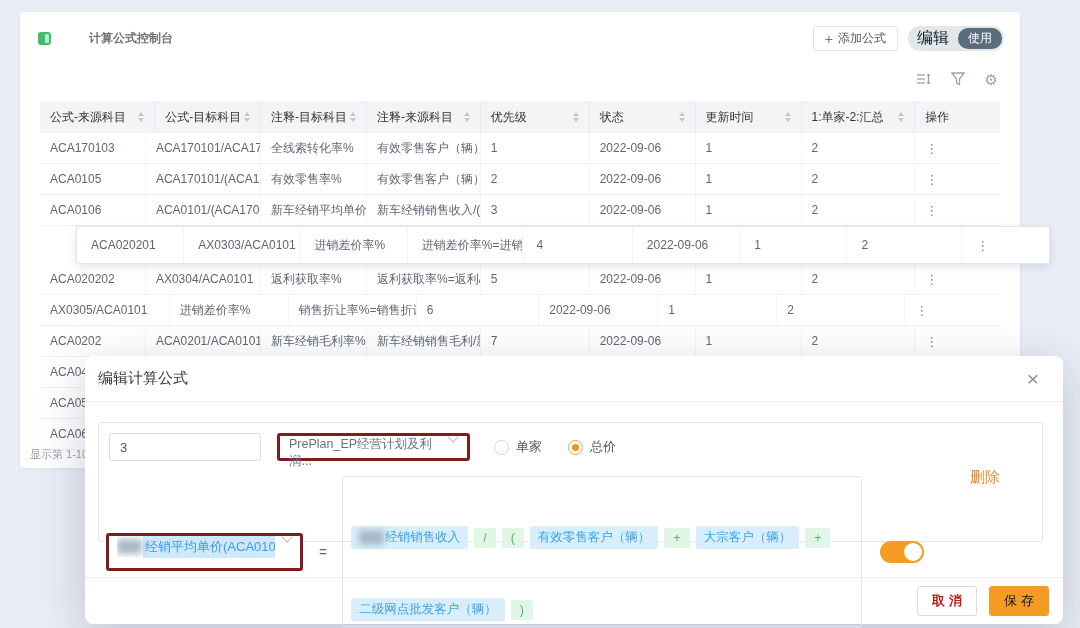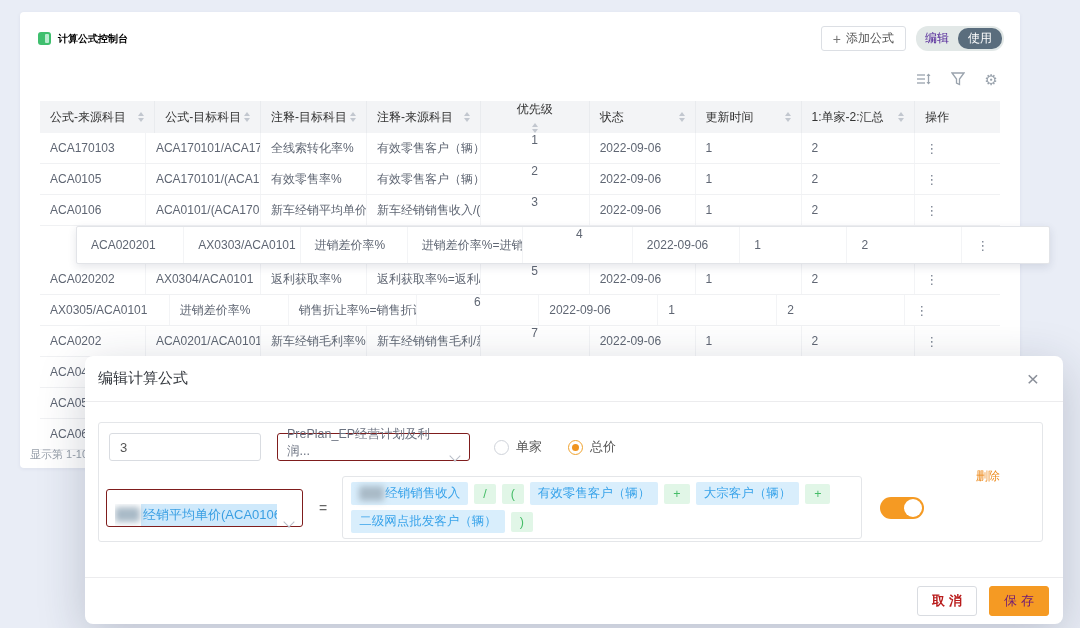--- a/index.html
+++ b/index.html
@@ -6,27 +6,27 @@
   body{font-family:"Liberation Sans","DejaVu Sans",sans-serif;background:#e9edf6;}
   .stage{position:relative;width:1080px;height:628px;background:#e9edf6;overflow:hidden;}
 
   
   .card{position:absolute;left:20px;top:12px;width:1000px;height:456px;background:#fff;
         border-radius:4px;box-shadow:0 1px 4px rgba(30,40,80,.06);}
   .card-header{display:flex;justify-content:space-between;align-items:center;padding:14px 16px 0 18px;}
   .title-wrap{display:flex;align-items:center;gap:7px;}
   .title-icon{width:13px;height:13px;border-radius:3px;background:#3fbf6e;position:relative;display:inline-block;}
   .title-icon::after{content:"";position:absolute;right:2px;top:2px;width:4px;height:9px;background:#b9ecd0;border-radius:1px;}
-  .page-title{font-size:10px;font-weight:bold;color:#000000;}
+  .page-title{font-size:12px;font-weight:bold;color:#737373;margin-left:31px;}
   .header-actions{display:flex;align-items:center;gap:10px;}
   .add-btn{display:flex;align-items:center;gap:5px;height:25px;padding:0 11px;background:#fff;
            border:1px solid #dcdfe4;border-radius:3px;font-size:12px;color:#555;cursor:pointer;}
   .add-btn .plus{font-size:14px;color:#777;line-height:1;}
   .mode-toggle{display:flex;align-items:center;background:#e2e8e7;border-radius:12px;padding:2px 2px 2px 0;height:21px;}
-  .mode-edit{padding:0 9px;font-size:12px;color:#4c1d95;cursor:pointer;}
+  .mode-edit{padding:0 9px;font-size:16px;color:#0f172a;cursor:pointer;}
   .mode-use{background:#5a6d7d;color:#fff;font-size:12px;border-radius:10px;padding:2px 10px;cursor:pointer;}
 
   
   .table-toolbar{display:flex;justify-content:flex-end;align-items:center;gap:20px;margin:20px 22px 0 0;height:16px;}
   .tb-icon{color:#9aa3ad;display:inline-flex;align-items:center;cursor:pointer;}
   .gear-glyph{font-size:15px;line-height:1;color:#9aa3ad;}
 
   
   .table{margin:14px 20px 0 20px;font-size:12px;}
   .tr{display:flex;align-items:stretch;}
@@ -40,69 +40,69 @@
   .sort .dn{border-top:4px solid #c2c7cf;}
   .row{height:30px;border-bottom:1px solid #f0f1f3;background:#fff;}
   .td{display:flex;align-items:center;padding:0 10px;color:#5f6673;border-right:1px solid #f3f4f6;
       overflow:hidden;white-space:nowrap;}
   .td:last-child{border-right:none;}
   .row.selected{position:relative;left:-5px;width:calc(100% + 12px);height:36px;z-index:2;
       border:1px solid #e2e4e8;border-radius:2px;background:#fff;box-shadow:0 3px 9px rgba(40,50,80,.12);margin-left:41px;}
   .row.selected .td{padding-left:14px;}
   .dots{font-size:13px;color:#7e8694;cursor:pointer;letter-spacing:0;}
   
-  .c0{width:11%;}.c1{width:12.2%;}.c2{width:11%;}.c3{width:12%;}.c4{width:11.4%;flex-direction:column;}
+  .c0{width:11%;}.c1{width:12.2%;}.c2{width:11%;}.c3{width:12%;}.c4{width:11.4%;}
   .c5{width:11%;}.c6{width:11%;}.c7{width:12%;}.c8{width:8.4%;}
   .table-footer{margin:8px 0 0 4px;font-size:11px;color:#98a0ab;padding-left:0;}
   .card .table-footer{position:absolute;left:6px;bottom:6px;}
 
   
   .modal{position:absolute;left:85px;top:356px;width:978px;height:268px;background:#fff;border-radius:8px;
          box-shadow:0 12px 48px rgba(30,40,70,.22);z-index:10;}
   .modal-head{height:45px;display:flex;align-items:center;justify-content:space-between;
               padding:0 24px 0 13px;border-bottom:1px solid #ececee;}
   .modal-title{font-size:15px;color:#33373d;}
   .modal-close{font-size:21px;color:#8a8f99;cursor:pointer;line-height:1;}
   .form-box{position:absolute;left:13px;top:66px;width:945px;height:120px;border:1px solid #e4e6e9;
             border-radius:3px;box-sizing:border-box;background:#fff;}
   .form-row1{display:flex;align-items:center;margin:10px 0 0 10px;}
   .text-input{width:152px;height:28px;box-sizing:border-box;border:1px solid #d9dce1;border-radius:3px;
               padding:0 10px;font-size:13px;color:#555;outline:none;font-family:inherit;}
-  .select{display:flex;align-items:flex-end;justify-content:space-between;box-sizing:border-box;
-          border:1px solid #7f1d1d;border-radius:3px;background:#fff;cursor:pointer;}
+  .select{display:flex;align-items:flex-start;justify-content:space-between;box-sizing:border-box;
+          border:3px solid #7f1d1d;border-radius:3px;background:#fff;cursor:pointer;}
   .plan-select{width:193px;height:28px;margin-left:16px;padding:0 9px;font-size:12.5px;color:#6b7280;}
   .chev{width:7px;height:7px;border-right:1.4px solid #b9bec8;border-bottom:1.4px solid #b9bec8;
         transform:rotate(45deg);margin:-3px 1px 0 8px;flex:none;}
   .radio-group{display:flex;align-items:center;gap:26px;margin-left:24px;}
   .radio{display:flex;align-items:center;gap:7px;font-size:13px;color:#555;cursor:pointer;}
   .rdot{width:15px;height:15px;border-radius:50%;border:1px solid #cfd3da;background:#fff;box-sizing:border-box;position:relative;}
   .radio.checked .rdot{border-color:#f0a32f;}
   .radio.checked .rdot::after{content:"";position:absolute;left:3px;top:3px;width:7px;height:7px;border-radius:50%;background:#f0941e;}
   .form-row2{position:relative;display:flex;align-items:center;margin:15px 0 0 7px;}
   .target-select{width:197px;height:38px;padding:0 8px;font-size:13px;}
   .hl-label{background:#cfe9fb;color:#3a9fe3;padding:2px 2px;white-space:nowrap;overflow:hidden;}
   .blur-blob{display:inline-block;width:25px;height:15px;border-radius:2px;background:#a9bac7;filter:blur(3px);
              margin-right:1px;vertical-align:middle;flex:none;}
   .equals{margin:0 15px 0 16px;color:#666;font-size:14px;}
   .formula-box{width:520px;box-sizing:border-box;border:1px solid #e4e6e9;border-radius:3px;padding:5px 8px;
                display:flex;flex-direction:column;gap:5px;}
-  .f-line{display:flex;align-items:center;gap:6px;white-space:nowrap;}
+  .f-line{display:flex;align-items:center;gap:6px;white-space:nowrap;margin-top:44px;}
   .tok{font-size:12.5px;border-radius:2px;padding:3px 8px;display:inline-flex;align-items:center;}
   .tok.var{color:#38a3ea;background:#d9eefc;}
   .tok.op{color:#46bd68;background:#e1f6e7;padding:3px 9px;}
   .switch{position:relative;width:44px;height:22px;border-radius:11px;background:#f59a23;margin-left:18px;
           flex:none;cursor:pointer;}
   .switch .knob{position:absolute;right:2px;top:2px;width:18px;height:18px;border-radius:50%;background:#fff;}
-  .delete-link{position:absolute;right:42px;top:-8px;color:#ed8b1e;font-size:12px;cursor:pointer;}
+  .delete-link{position:absolute;right:42px;top:-8px;color:#ed8b1e;font-size:15px;cursor:pointer;}
   .modal-footer{position:absolute;left:0;right:0;bottom:0;height:46px;border-top:1px solid #ececee;
                 display:flex;align-items:center;justify-content:flex-end;gap:12px;padding-right:14px;}
   .btn{height:30px;border-radius:3px;font-size:13px;cursor:pointer;font-family:inherit;letter-spacing:4px;
        padding:0 10px 0 14px;border:1px solid transparent;}
   .btn-cancel{background:#fff;border-color:#d9dce1;color:#b91c1c;font-weight:bold;}
-  .btn-save{background:#f59a23;border-color:#f59a23;color:#701a75;}
+  .btn-save{background:#f59a23;border-color:#f59a23;color:#0f172a;}
 </style>
 </head>
 <body>
 
 <div class="stage">
 
   <div class="card">
     <div class="card-header">
       <div class="title-wrap">
         <span class="title-icon"></span>

